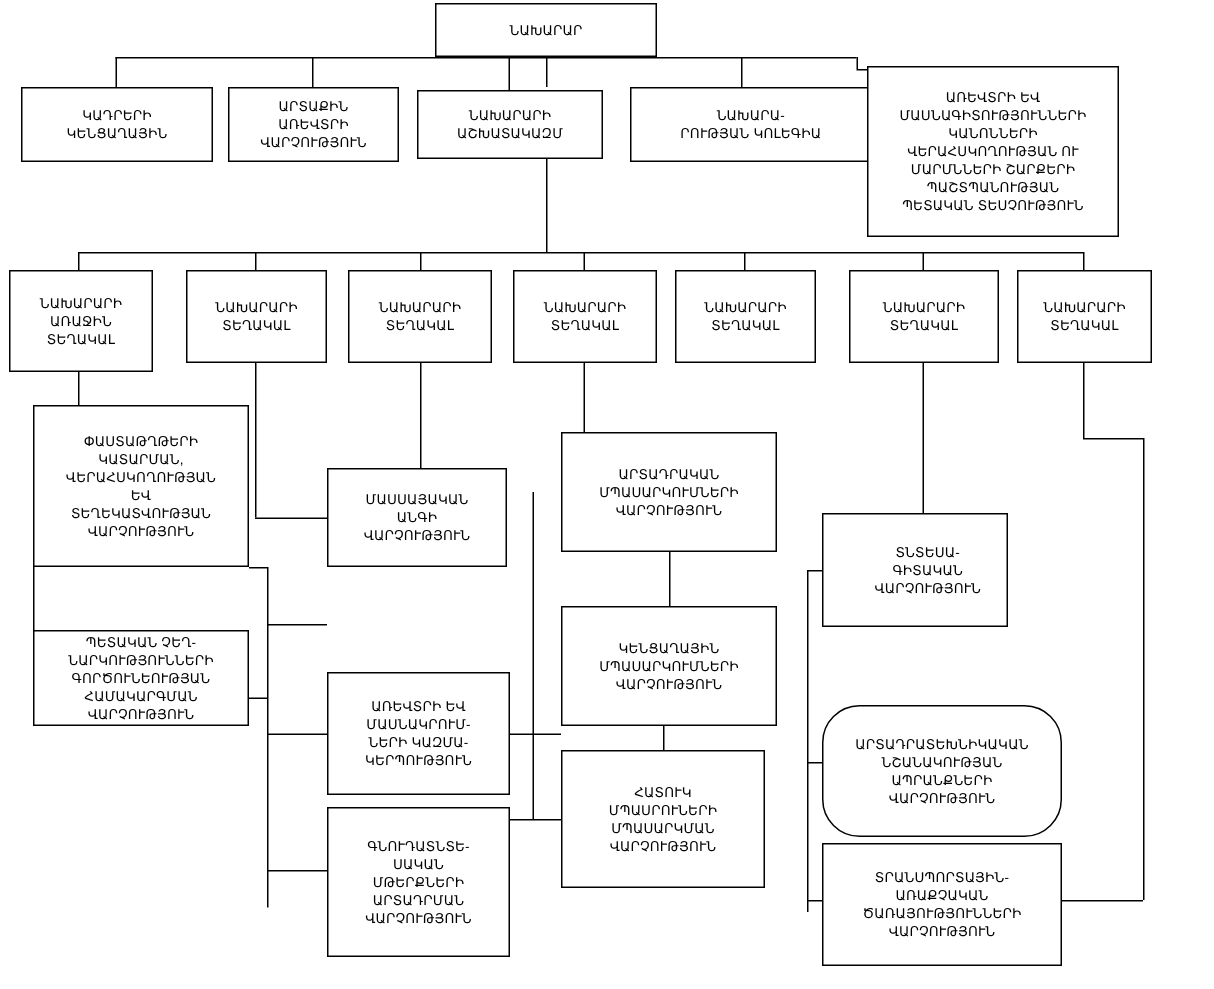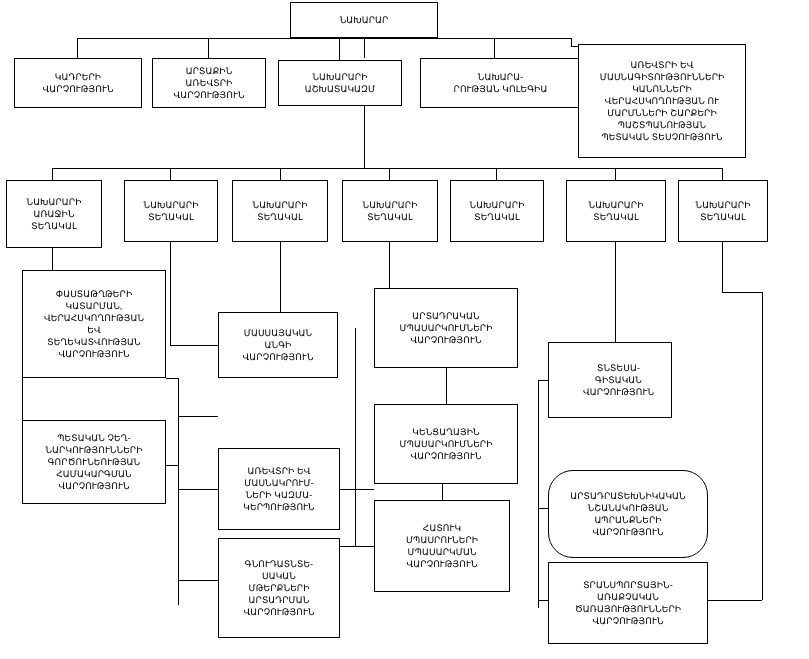--- a/index.html
+++ b/index.html
@@ -86,21 +86,21 @@
     <div class="line vline" style="left: 538px; top: 380px; height: 228px;"></div>
     <div class="line hline" style="left: 538px; top: 380px; width: 10px;"></div>
     <div class="line hline" style="left: 538px; top: 508px; width: 10px;"></div>
     <div class="line hline" style="left: 538px; top: 600px; width: 10px;"></div>
     <div class="line vline" style="left: 722px; top: 242px; height: 50px;"></div>
     <div class="line hline" style="left: 722px; top: 292px; width: 40px;"></div>
     <div class="line vline" style="left: 762px; top: 292px; height: 308px;"></div>
     <div class="line hline" style="left: 708px; top: 600px; width: 54px;"></div>
     <div class="node" style="left: 290px; top: 2px; width: 148px; height: 36px;">ՆԱԽԱՐԱՐ</div>
     <div class="node" style="left: 14px; top: 58px; width: 128px; height: 50px;">ԿԱԴՐԵՐԻ
-ՎԱՐՉՈՒԹՅՈՒՆ</div>
+ԿԵՆՑԱՂԱՅԻՆ</div>
     <div class="node" style="left: 152px; top: 58px; width: 114px; height: 50px;">ԱՐՏԱՔԻՆ
 ԱՌԵՎՏՐԻ
 ՎԱՐՉՈՒԹՅՈՒՆ</div>
     <div class="node" style="left: 278px; top: 60px; width: 124px; height: 46px;">ՆԱԽԱՐԱՐԻ
 ԱՇԽԱՏԱԿԱԶՄ</div>
     <div class="node" style="left: 420px; top: 58px; width: 161px; height: 50px;">ՆԱԽԱՐԱ-
 ՐՈՒԹՅԱՆ ԿՈԼԵԳԻԱ</div>
     <div class="node" style="left: 578px; top: 44px; width: 168px; height: 114px;">ԱՌԵՎՏՐԻ ԵՎ
 ՄԱՍՆԱԳԻՏՈՒԹՅՈՒՆՆԵՐԻ
 ԿԱՆՈՆՆԵՐԻ
@@ -122,21 +122,21 @@
     <div class="node" style="left: 566px; top: 180px; width: 100px; height: 62px;">ՆԱԽԱՐԱՐԻ
 ՏԵՂԱԿԱԼ</div>
     <div class="node" style="left: 678px; top: 180px; width: 90px; height: 62px;">ՆԱԽԱՐԱՐԻ
 ՏԵՂԱԿԱԼ</div>
     <div class="node" style="left: 22px; top: 270px; width: 144px; height: 108px;">ՓԱՍՏԱԹՂԹԵՐԻ
 ԿԱՏԱՐՄԱՆ,
 ՎԵՐԱՀՍԿՈՂՈՒԹՅԱՆ
 ԵՎ
 ՏԵՂԵԿԱՏՎՈՒԹՅԱՆ
 ՎԱՐՉՈՒԹՅՈՒՆ</div>
-    <div class="node" style="left: 22px; top: 420px; width: 144px; height: 84px;">ՊԵՏԱԿԱՆ ՉԵՂ-
+    <div class="node" style="left: 22px; top: 420px; width: 144px; height: 64px;">ՊԵՏԱԿԱՆ ՉԵՂ-
 ՆԱՐԿՈՒԹՅՈՒՆՆԵՐԻ
 ԳՈՐԾՈՒՆԵՈՒԹՅԱՆ
 ՀԱՄԱԿԱՐԳՄԱՆ
 ՎԱՐՉՈՒԹՅՈՒՆ</div>
     <div class="node" style="left: 218px; top: 312px; width: 120px; height: 66px;">ՄԱՍՍԱՅԱԿԱՆ
 ԱՆԳԻ
 ՎԱՐՉՈՒԹՅՈՒՆ</div>
     <div class="node" style="left: 218px; top: 448px; width: 122px; height: 82px;">ԱՌԵՎՏՐԻ ԵՎ
 ՄԱՍՆԱԿՐՈՒՄ-
 ՆԵՐԻ ԿԱԶՄԱ-

